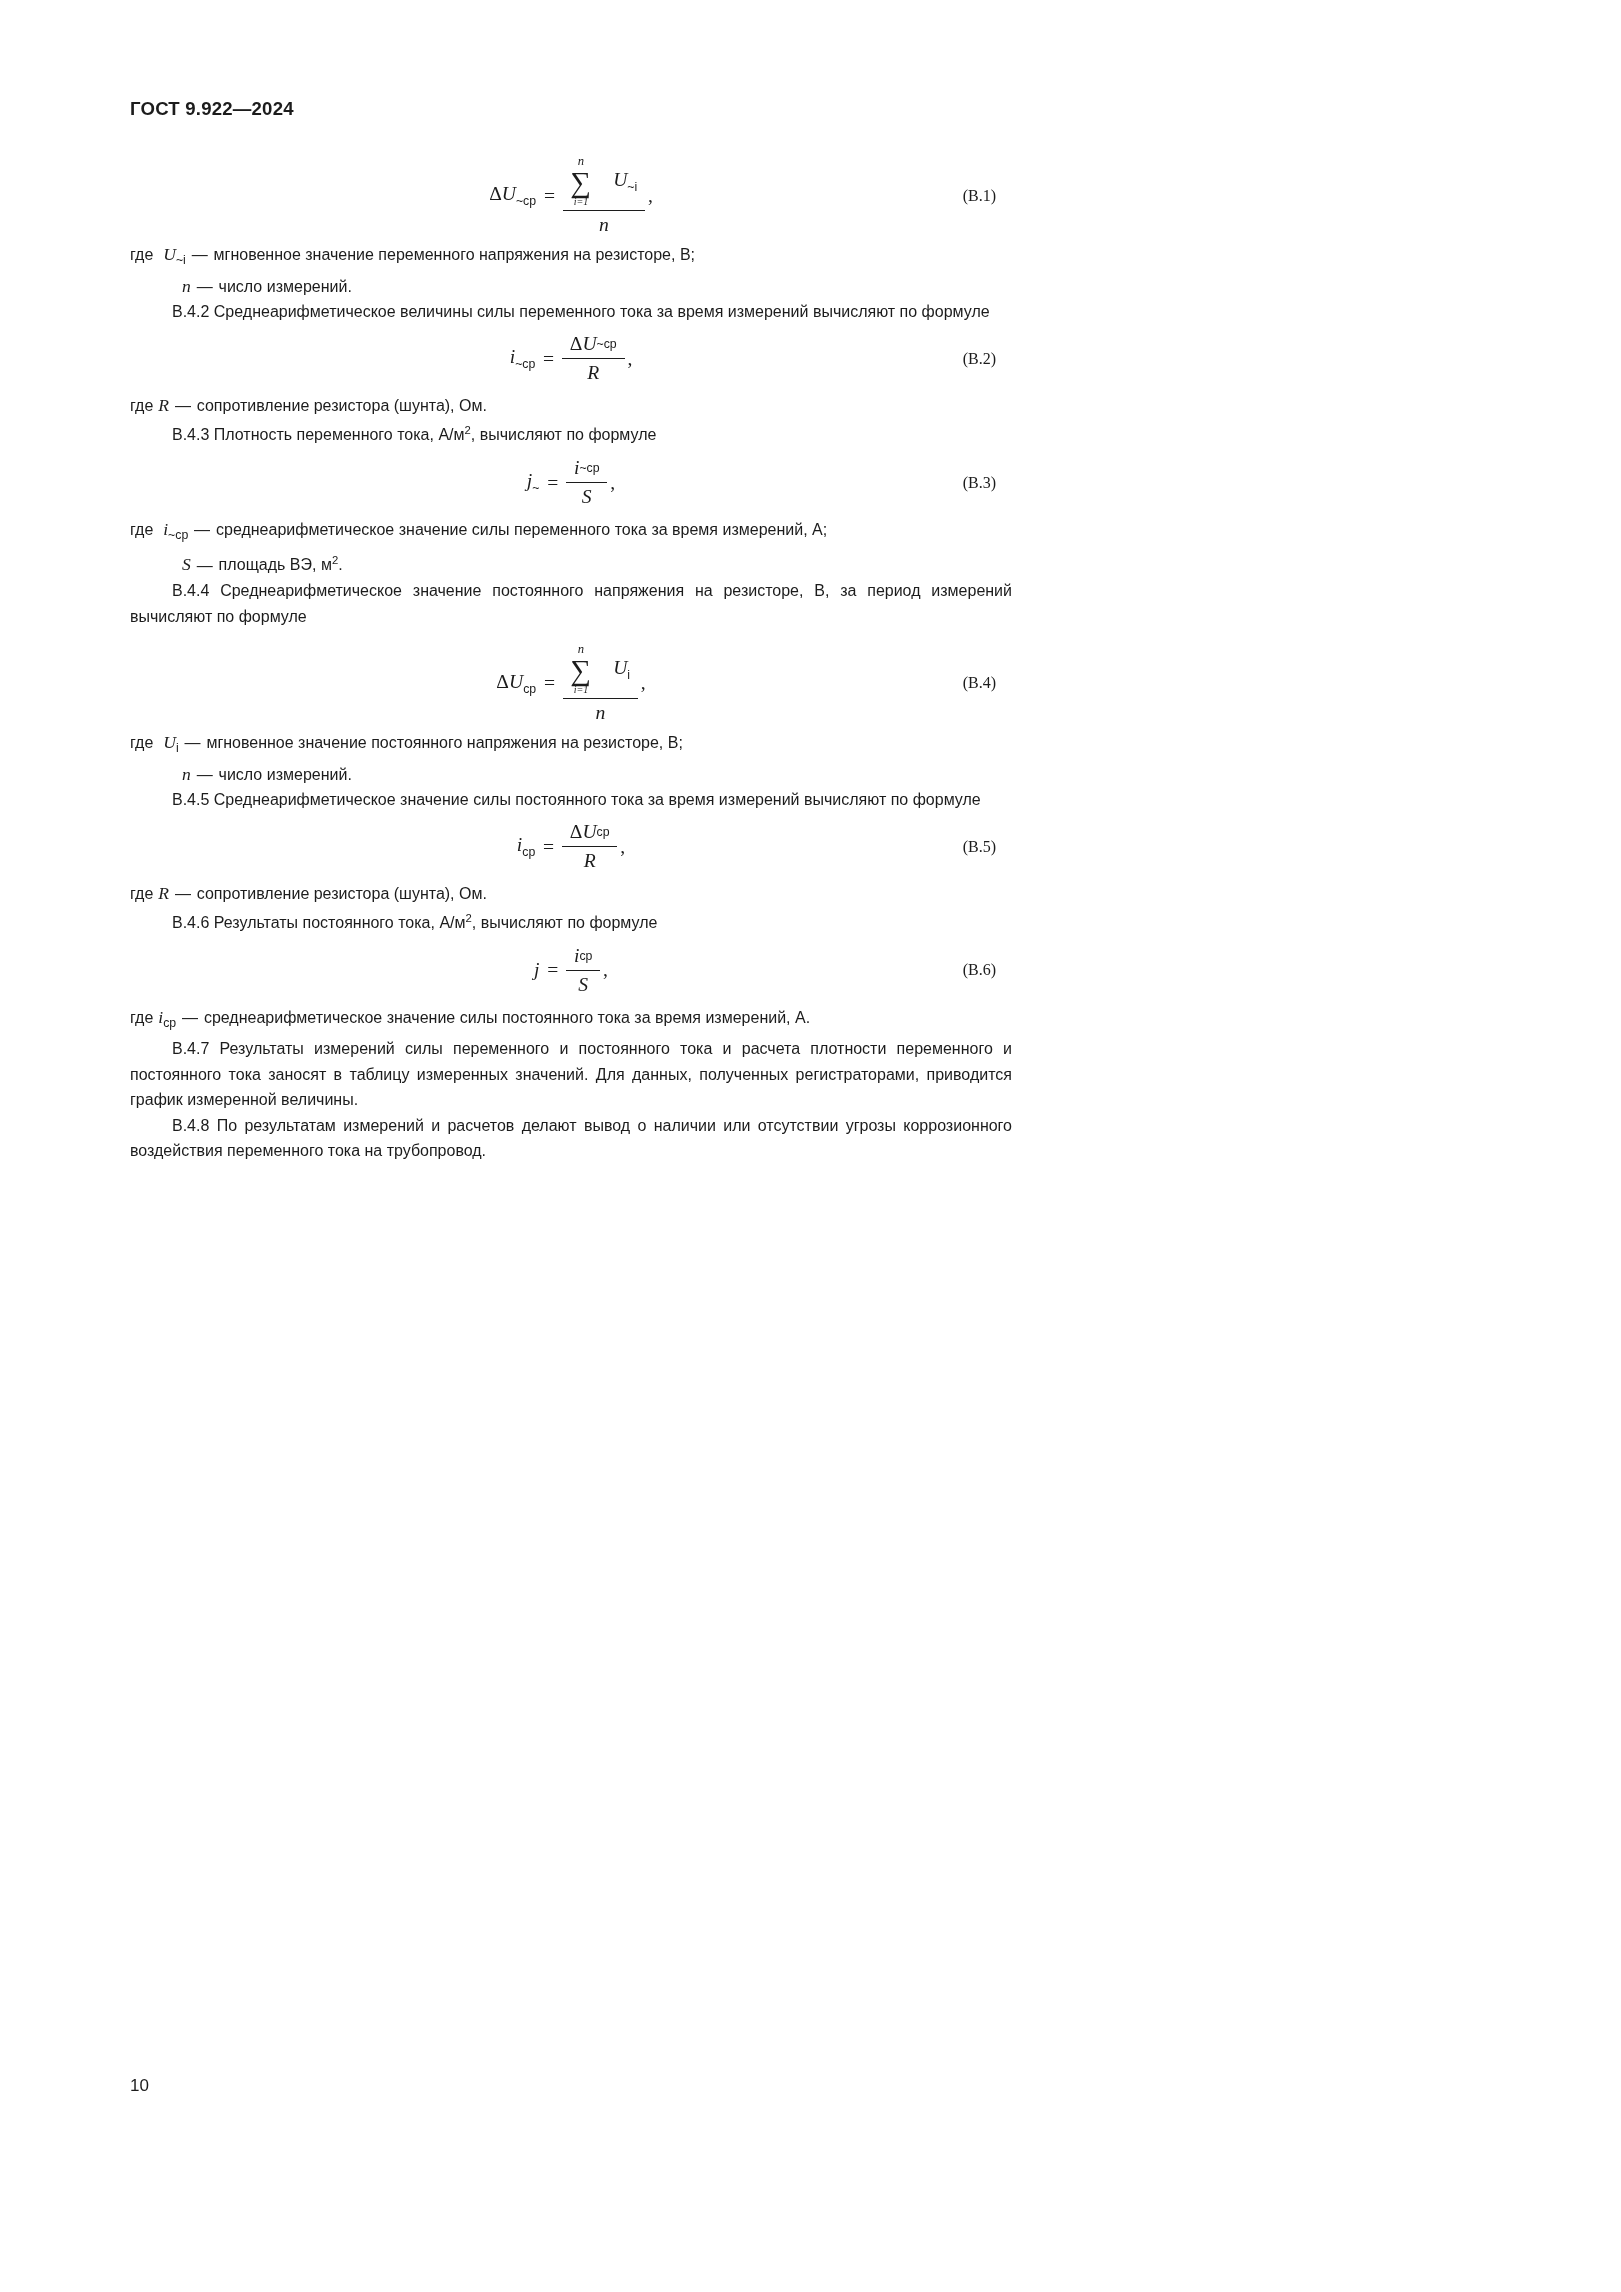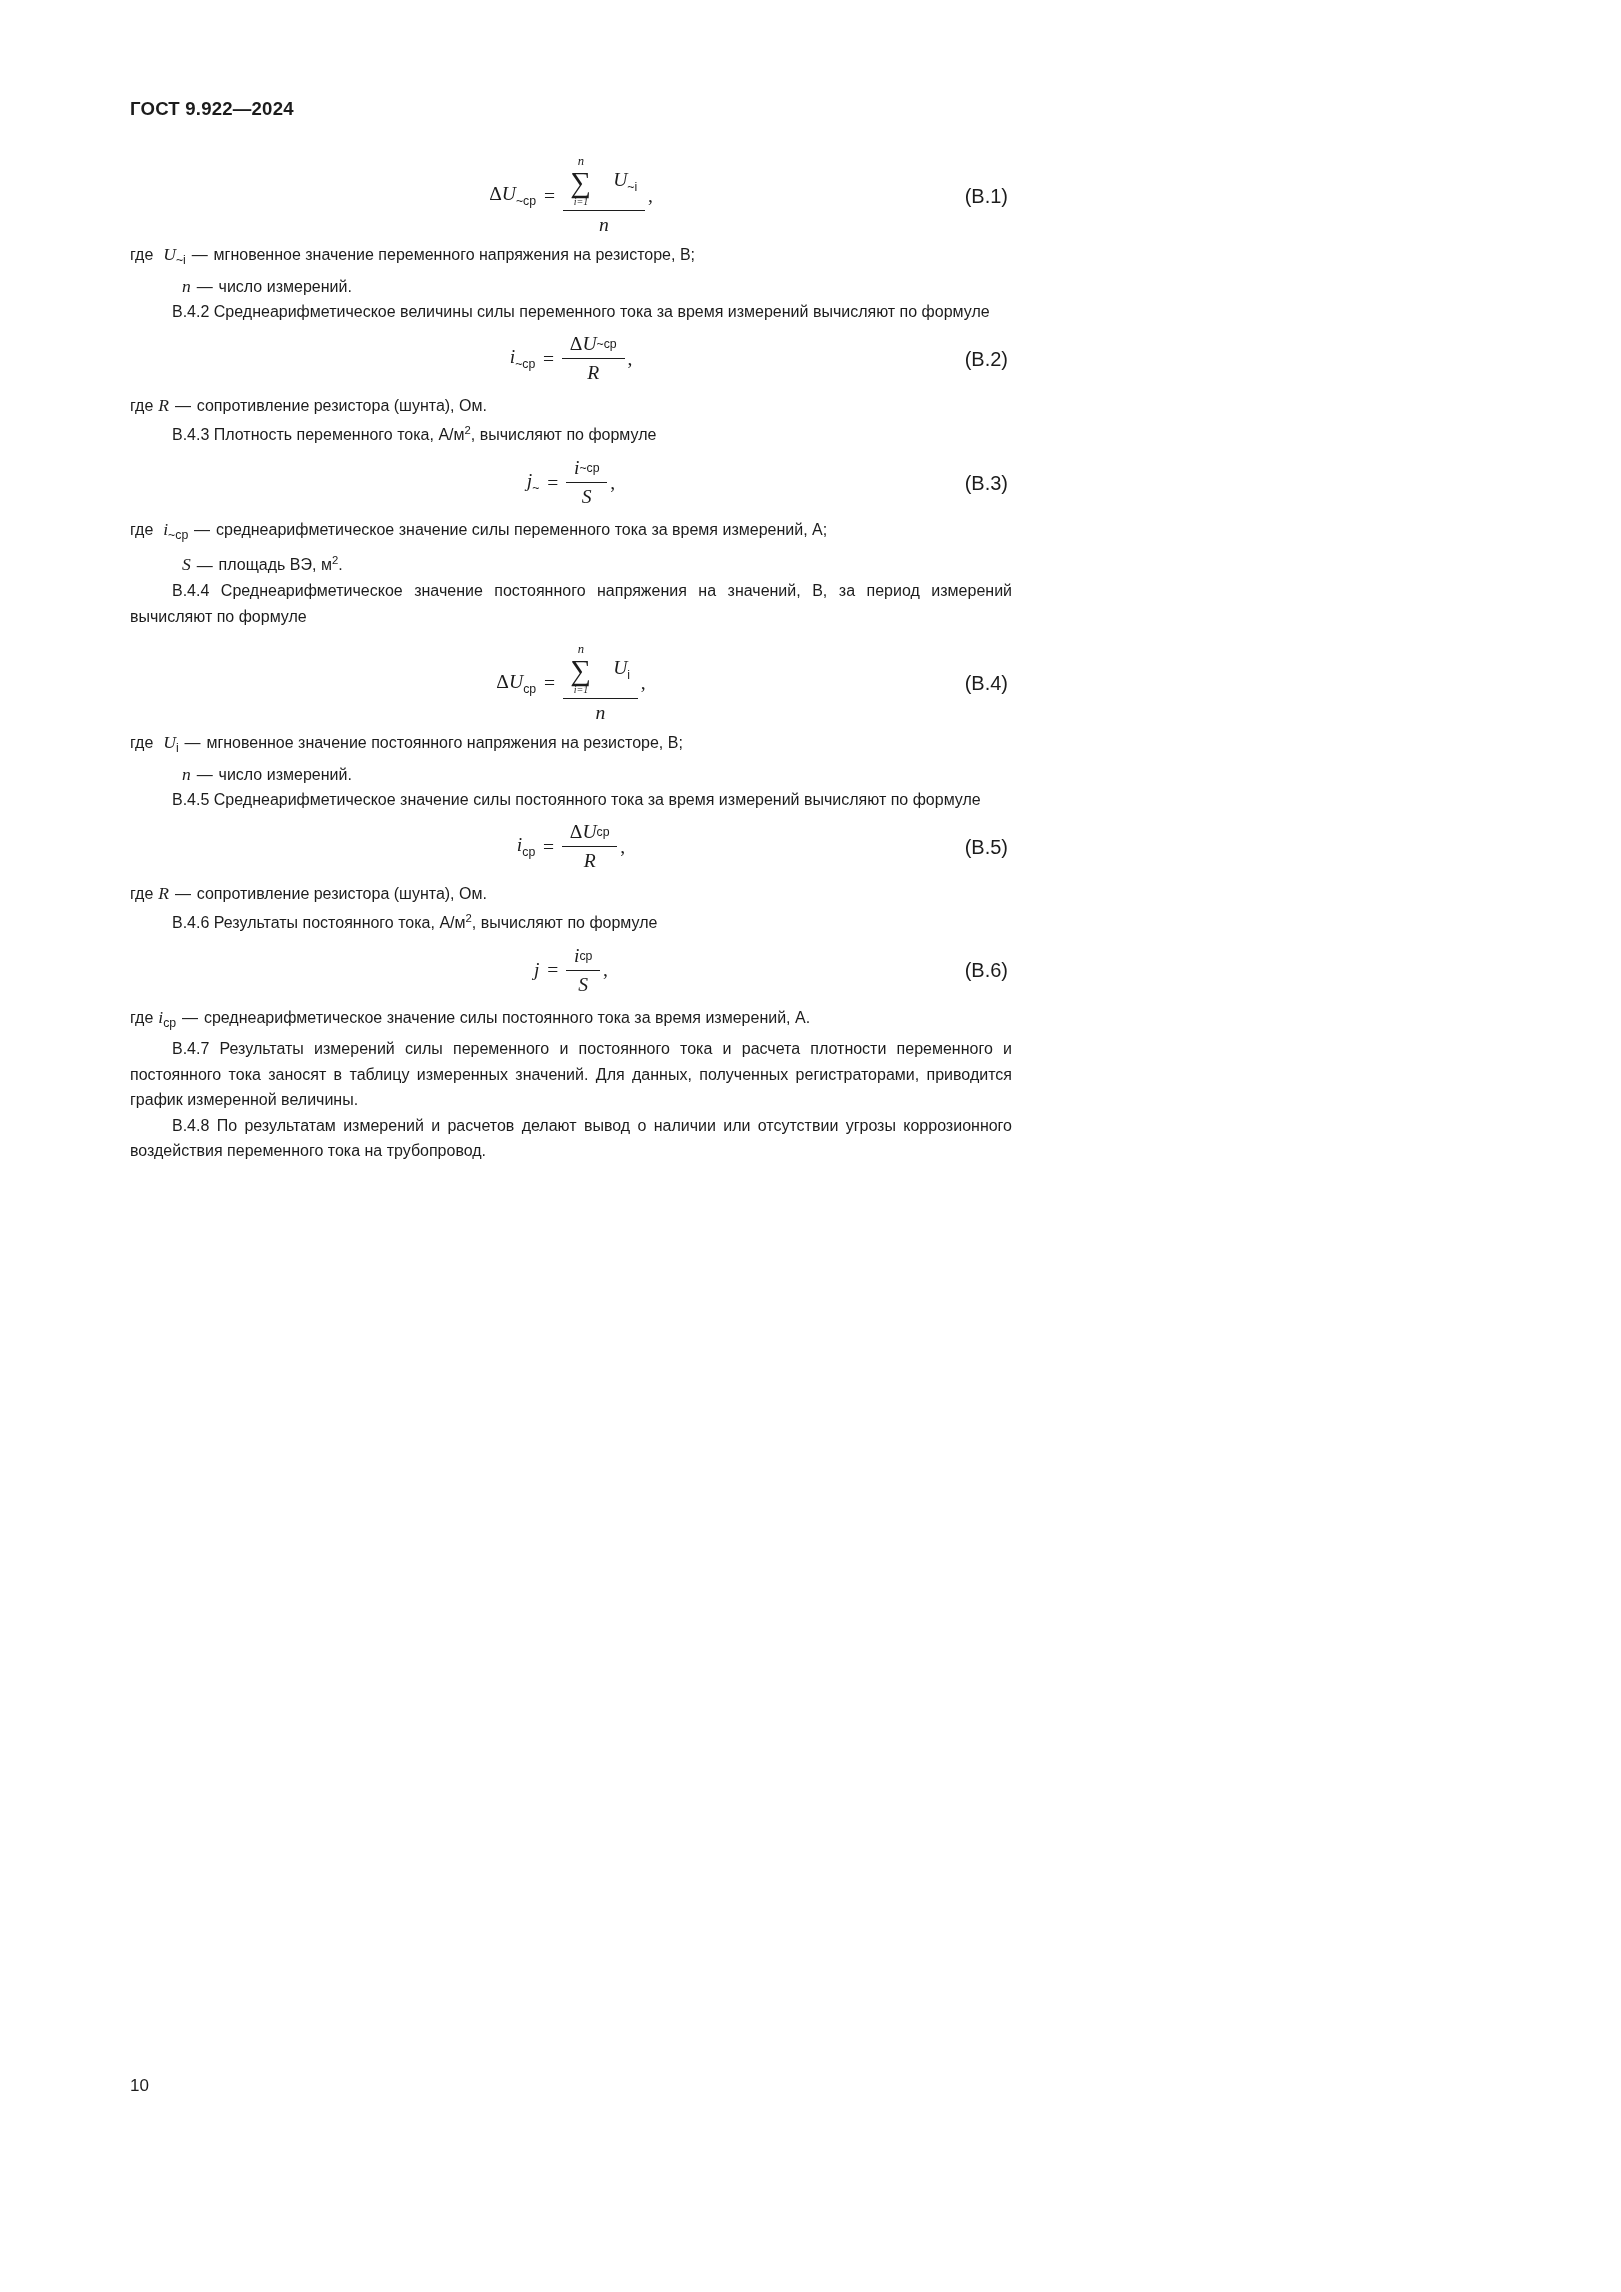--- a/index.html
+++ b/index.html
@@ -64,25 +64,25 @@
     align-items: center;
     font-family: "Liberation Serif", "DejaVu Serif", serif;
     font-size: 19.6px;
   }
   .f-var { font-style: italic; }
   .f-up { font-style: normal; }
   .f-eq { margin: 0 7.8px; font-style: normal; }
   .f-comma { margin-left: 2.9px; font-style: normal; }
   .formula-label {
     position: absolute;
-    right: 4px;
+    right: 16px;
     top: 50%;
     transform: translateY(-50%);
-    font-family: Liberation Sans, sans-serif;
-    font-size: 20px;
+    font-family: Liberation Serif, serif;
+    font-size: 16px;
   }
   .frac { display: inline-flex; flex-direction: column; align-items: center; }
   .frac-num {
     display: inline-flex;
     align-items: center;
     justify-content: center;
     padding: 0 7.8px 2.9px 7.8px;
     border-bottom: 1.6px solid #1c1c1c;
   }
   .frac-den { padding-top: 2.9px; }
@@ -181,21 +181,21 @@
 
     <div class="where">
       <div class="where-line">
         <span class="gde">где</span><span class="term-var">i</span><sub class="term-sub">~ср</sub><span class="dash">—</span><span>среднеарифметическое значение силы переменного тока за время измерений, А;</span>
       </div>
       <div class="where-line where-item-indent">
         <span class="term-var">S</span><span class="dash">—</span><span>площадь ВЭ, м</span><sup class="sup">2</sup><span>.</span>
       </div>
     </div>
 
-    <p class="para">В.4.4 Среднеарифметическое значение постоянного напряжения на значений, В, за период измерений вычисляют по формуле</p>
+    <p class="para">В.4.4 Среднеарифметическое значение постоянного напряжения на резисторе, В, за период измерений вычисляют по формуле</p>
 
     <div class="formula-row tall">
       <div class="formula">
         <span><span class="f-up">Δ</span><span class="f-var">U</span><sub class="f-sub">ср</sub></span>
         <span class="f-eq">=</span>
         <span class="frac">
           <span class="frac-num">
             <span class="sum">
               <span class="sum-top">n</span>
               <span class="sum-sym">∑</span>

